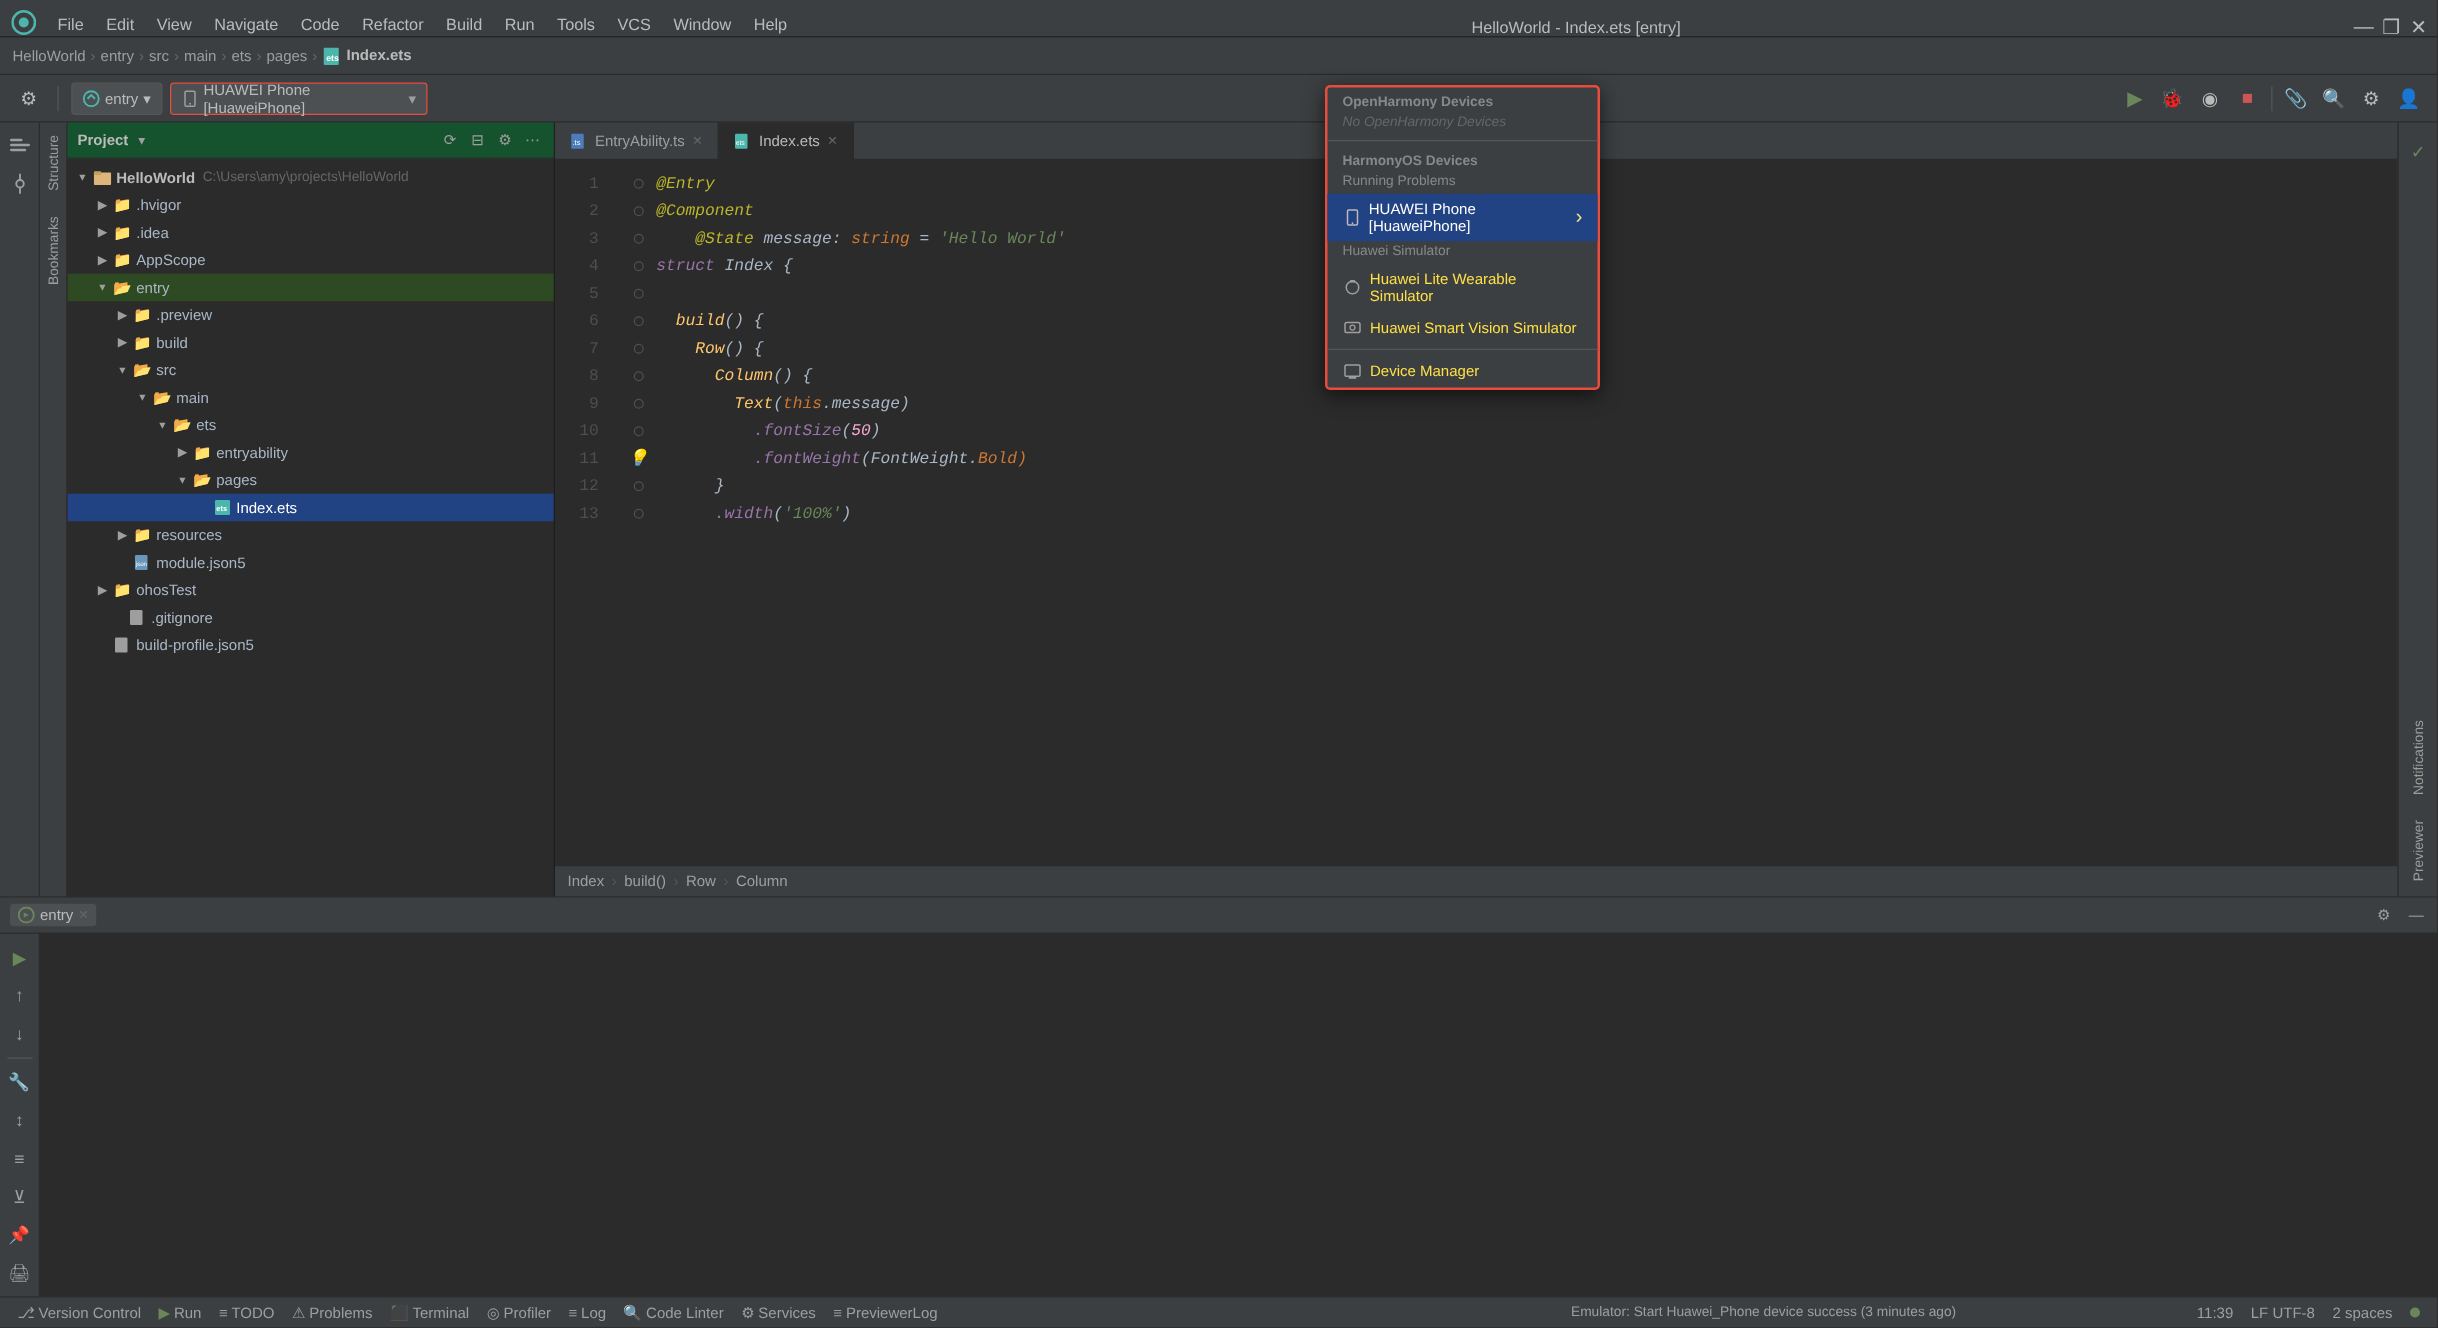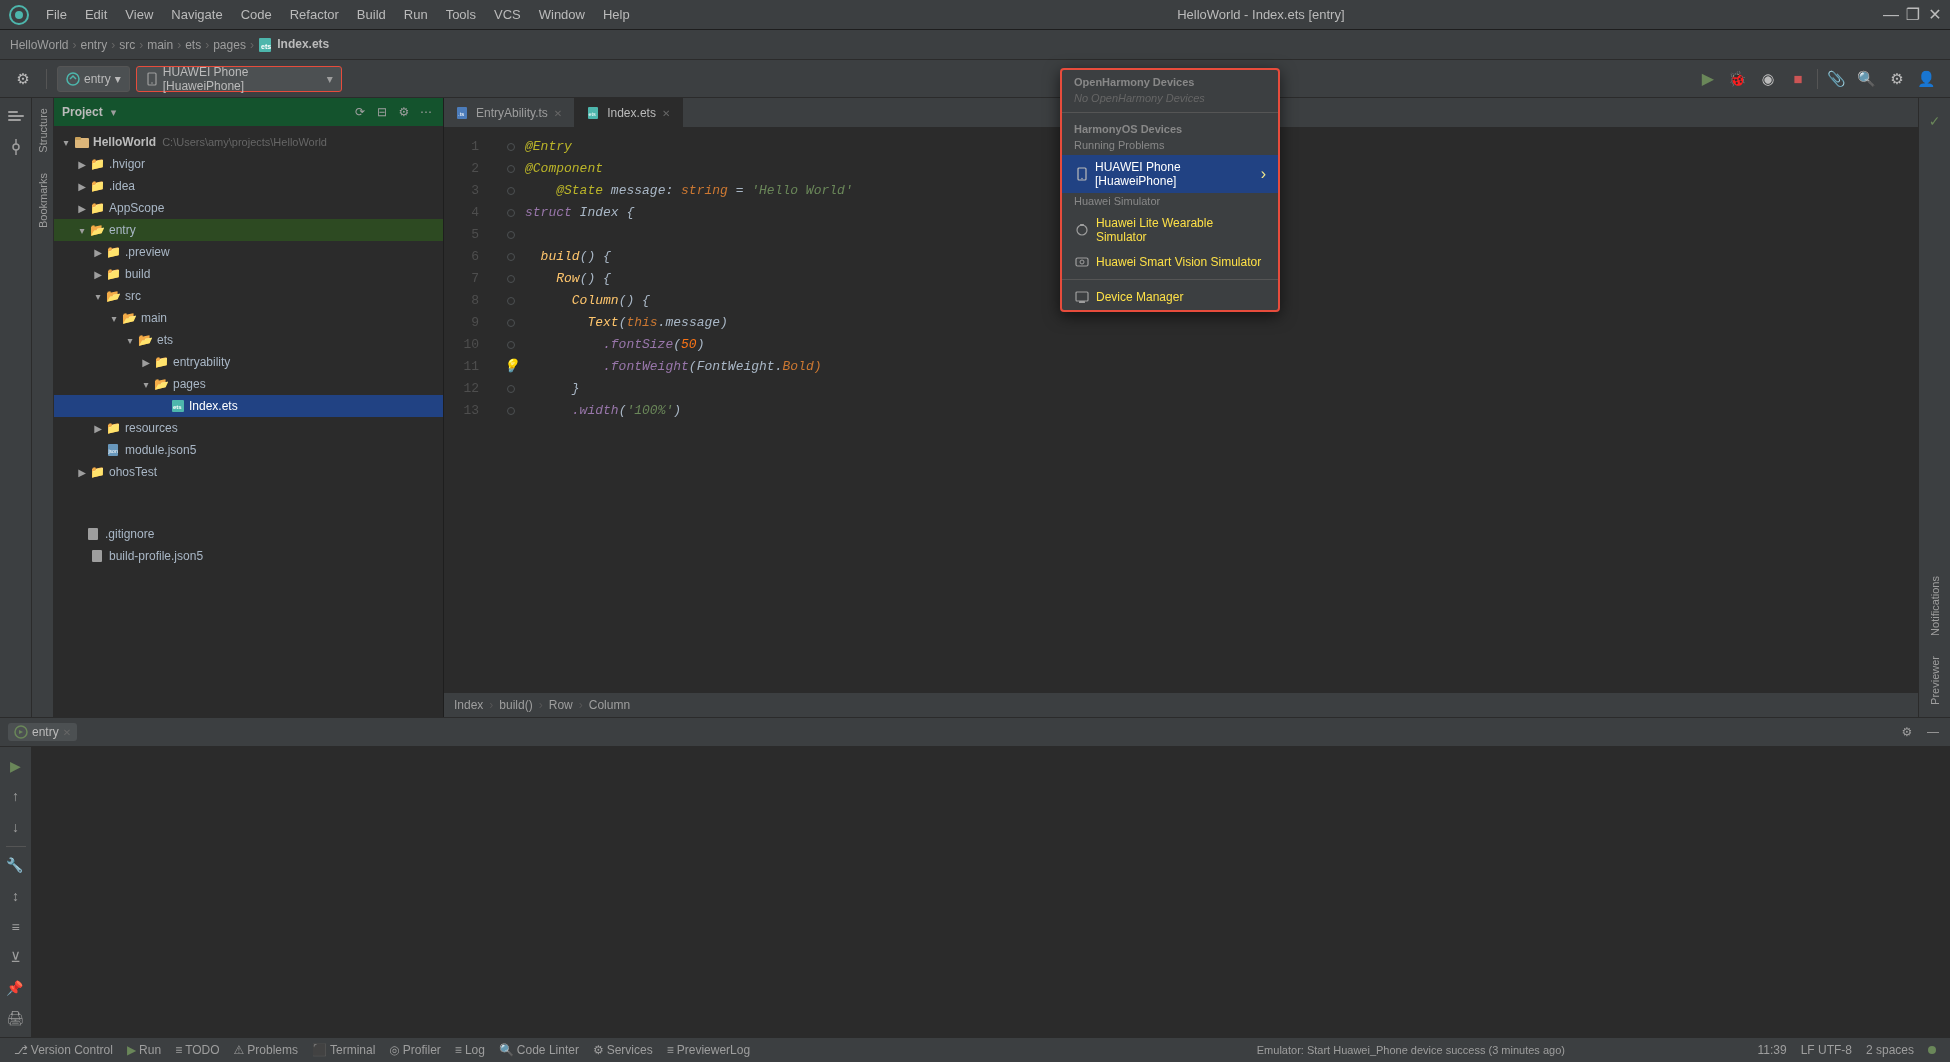--- a/index.html
+++ b/index.html
@@ -10,21 +10,21 @@
       font-family: 'Segoe UI', Arial, sans-serif;
       font-size: 13px;
       color: #a9b7c6;
       overflow: hidden;
       position: relative;
     }
 
     
     .menu-bar {
       display: flex;
-      align-items: center;
+      align-items: flex-end;
       background: #3c3f41;
       height: 30px;
       padding: 0 8px;
       border-bottom: 1px solid #1e1e1e;
       gap: 2px;
     }
     .menu-bar-logo {
       width: 22px;
       height: 22px;
       margin-right: 6px;
@@ -295,21 +295,21 @@
     .gutter-circle { width: 8px; height: 8px; border-radius: 50%; border: 1px solid #4c5052; }
     .gutter-yellow { color: #f0e68c; }
 
     
     .kw { color: #cc7832; } 
     .kw2 { color: #9876aa; } 
     .str { color: #6a8759; } 
     .fn { color: #ffc66d; } 
     .cls { color: #a9b7c6; } 
     .prop { color: #9876aa; } 
-    .num { color: #f97316; } 
+    .num { color: #f9a8d4; } 
     .dec { color: #bbb529; } 
     .plain { color: #a9b7c6; }
 
     
     .editor-breadcrumb {
       display: flex;
       align-items: center;
       height: 25px;
       background: #3c3f41;
       padding: 0 10px;
@@ -714,21 +714,21 @@
         </span>
         <span>module.json5</span>
       </div>
 
       <div class="tree-item" style="padding-left:20px;">
         <span class="tree-arrow">▶</span>
         <span class="tree-icon folder-icon">📁</span>
         <span>ohosTest</span>
       </div>
 
-      <div class="tree-item" style="padding-left:16px;margin-top:40px;">
+      <div class="tree-item" style="padding-left:32px;">
         <span class="tree-arrow" style="visibility:hidden;">▶</span>
         <span class="tree-icon">
           <svg width="14" height="14" viewBox="0 0 14 14">
               <rect x="1" y="1" width="10" height="12" rx="1" fill="#9e9e9e"></rect>
             </svg>
         </span>
         <span>.gitignore</span>
       </div>
 
       <div class="tree-item" style="padding-left:20px;">

